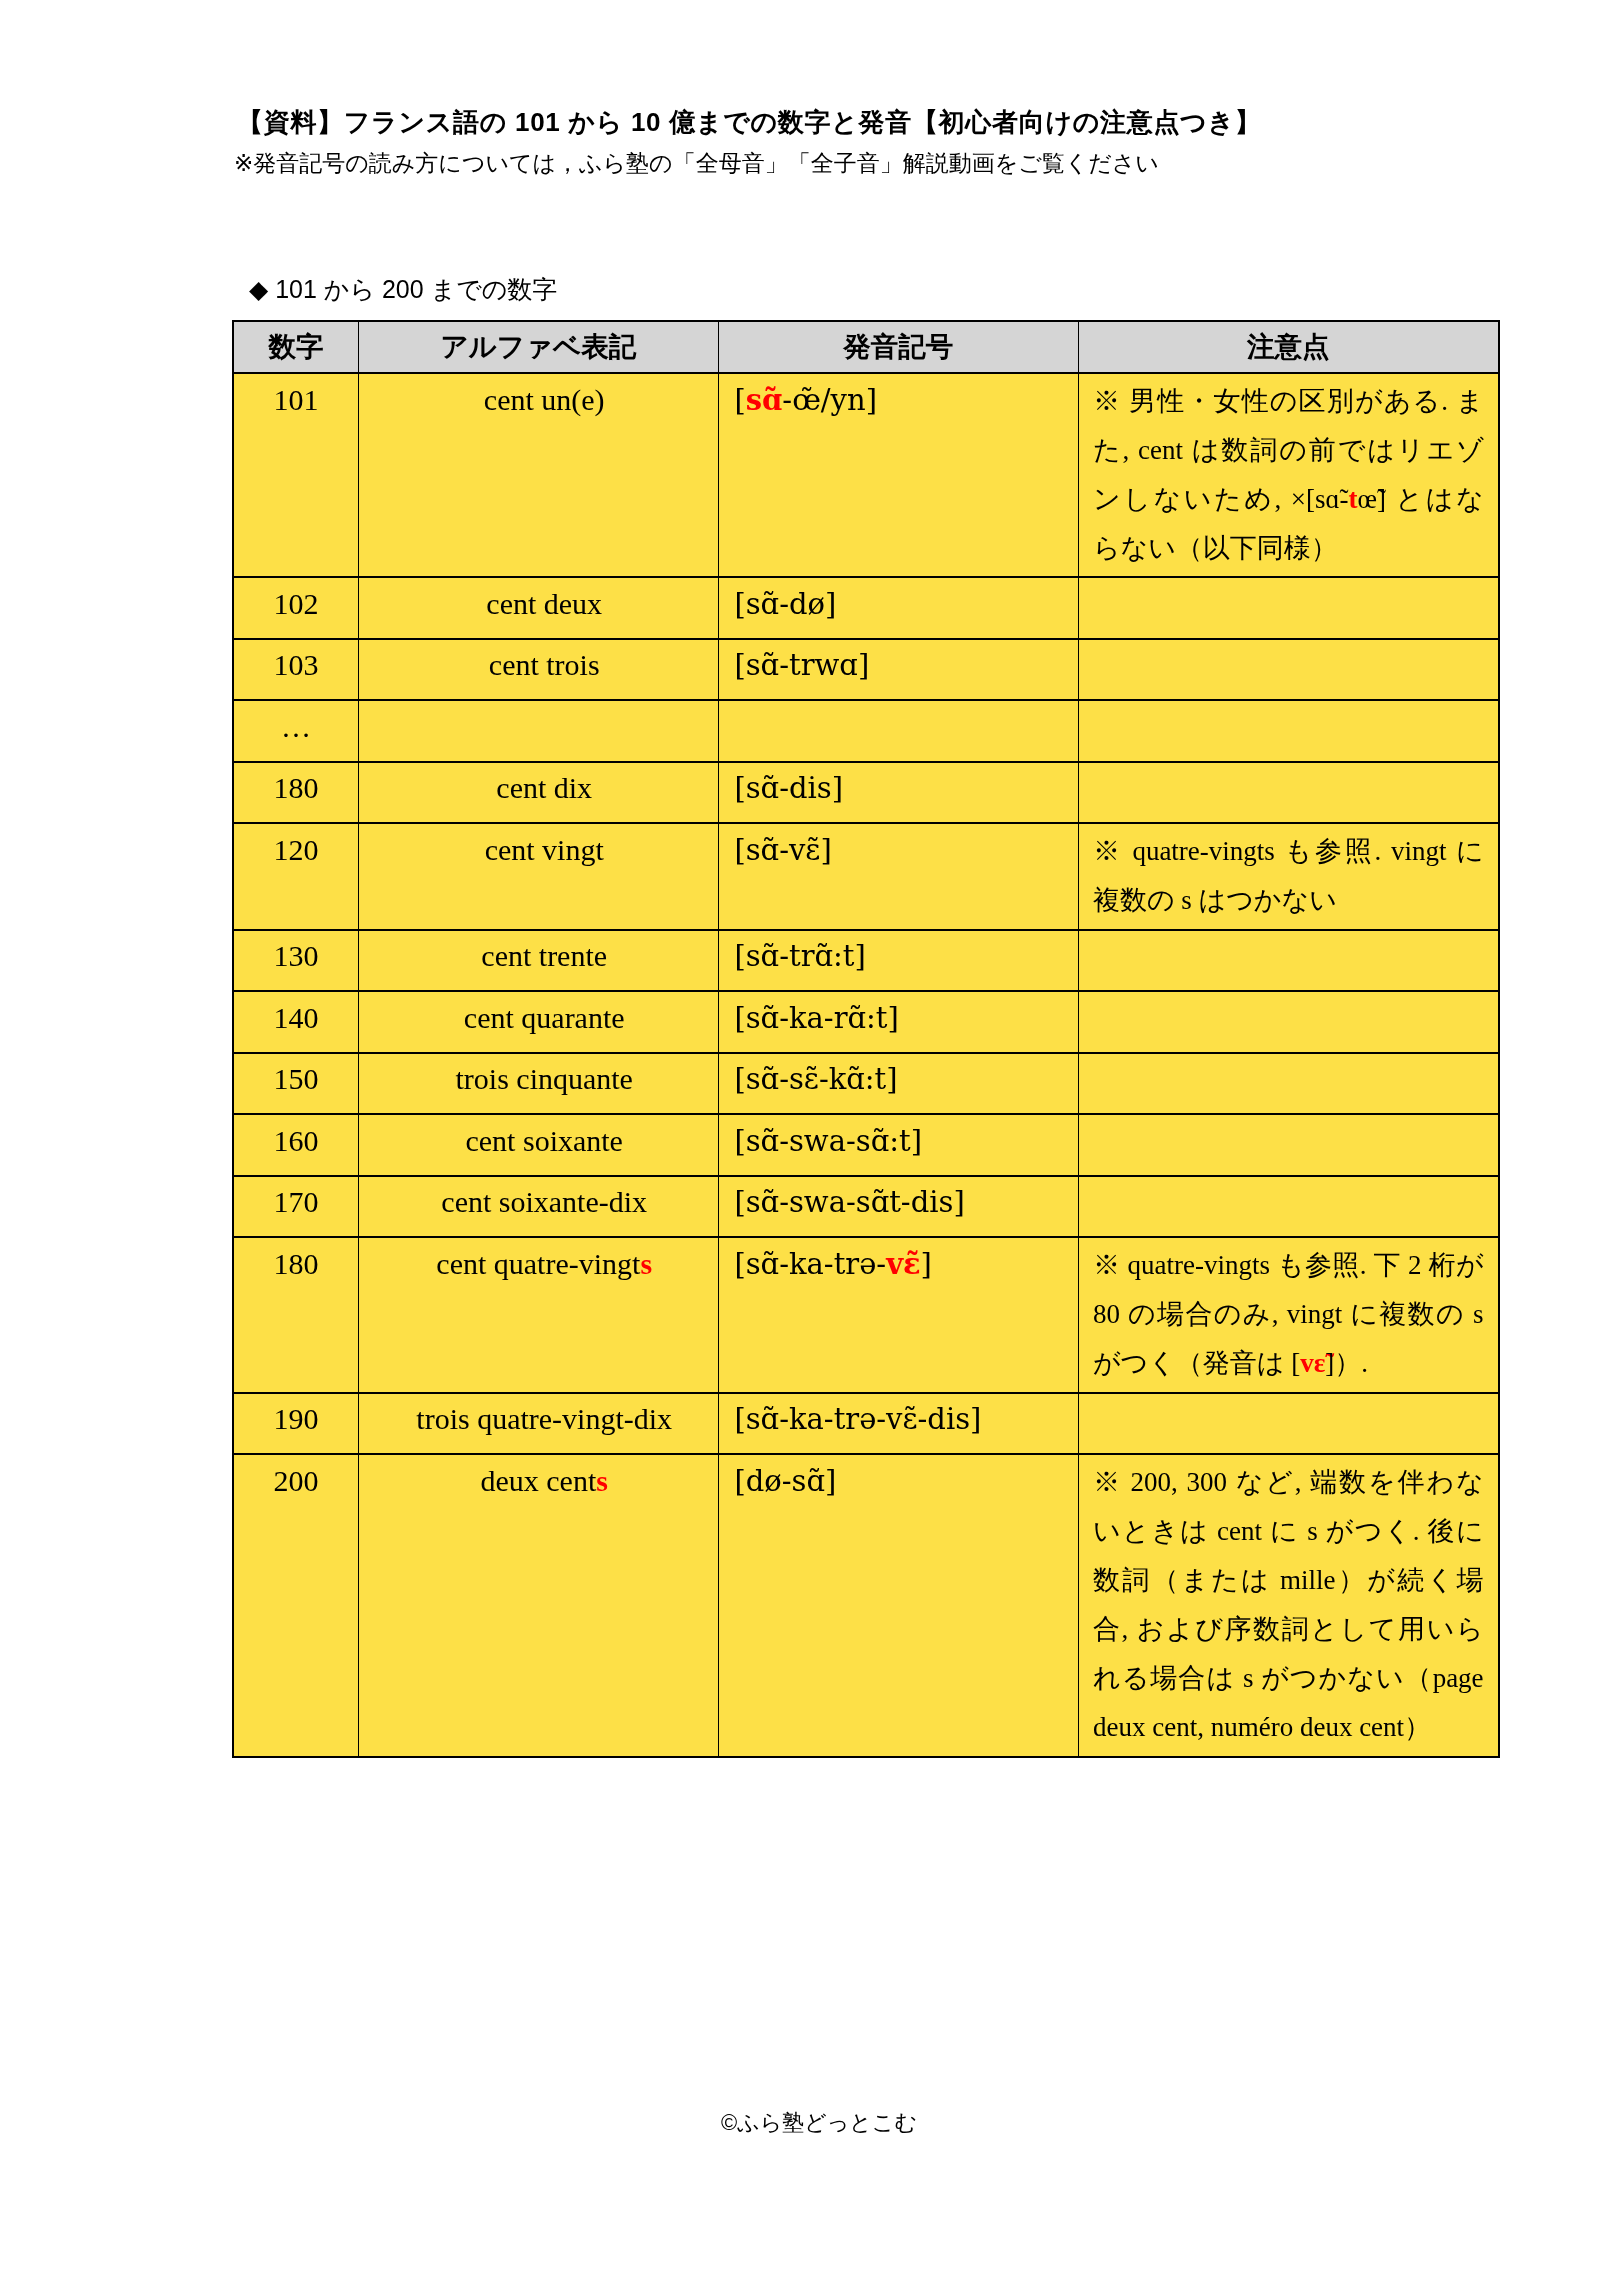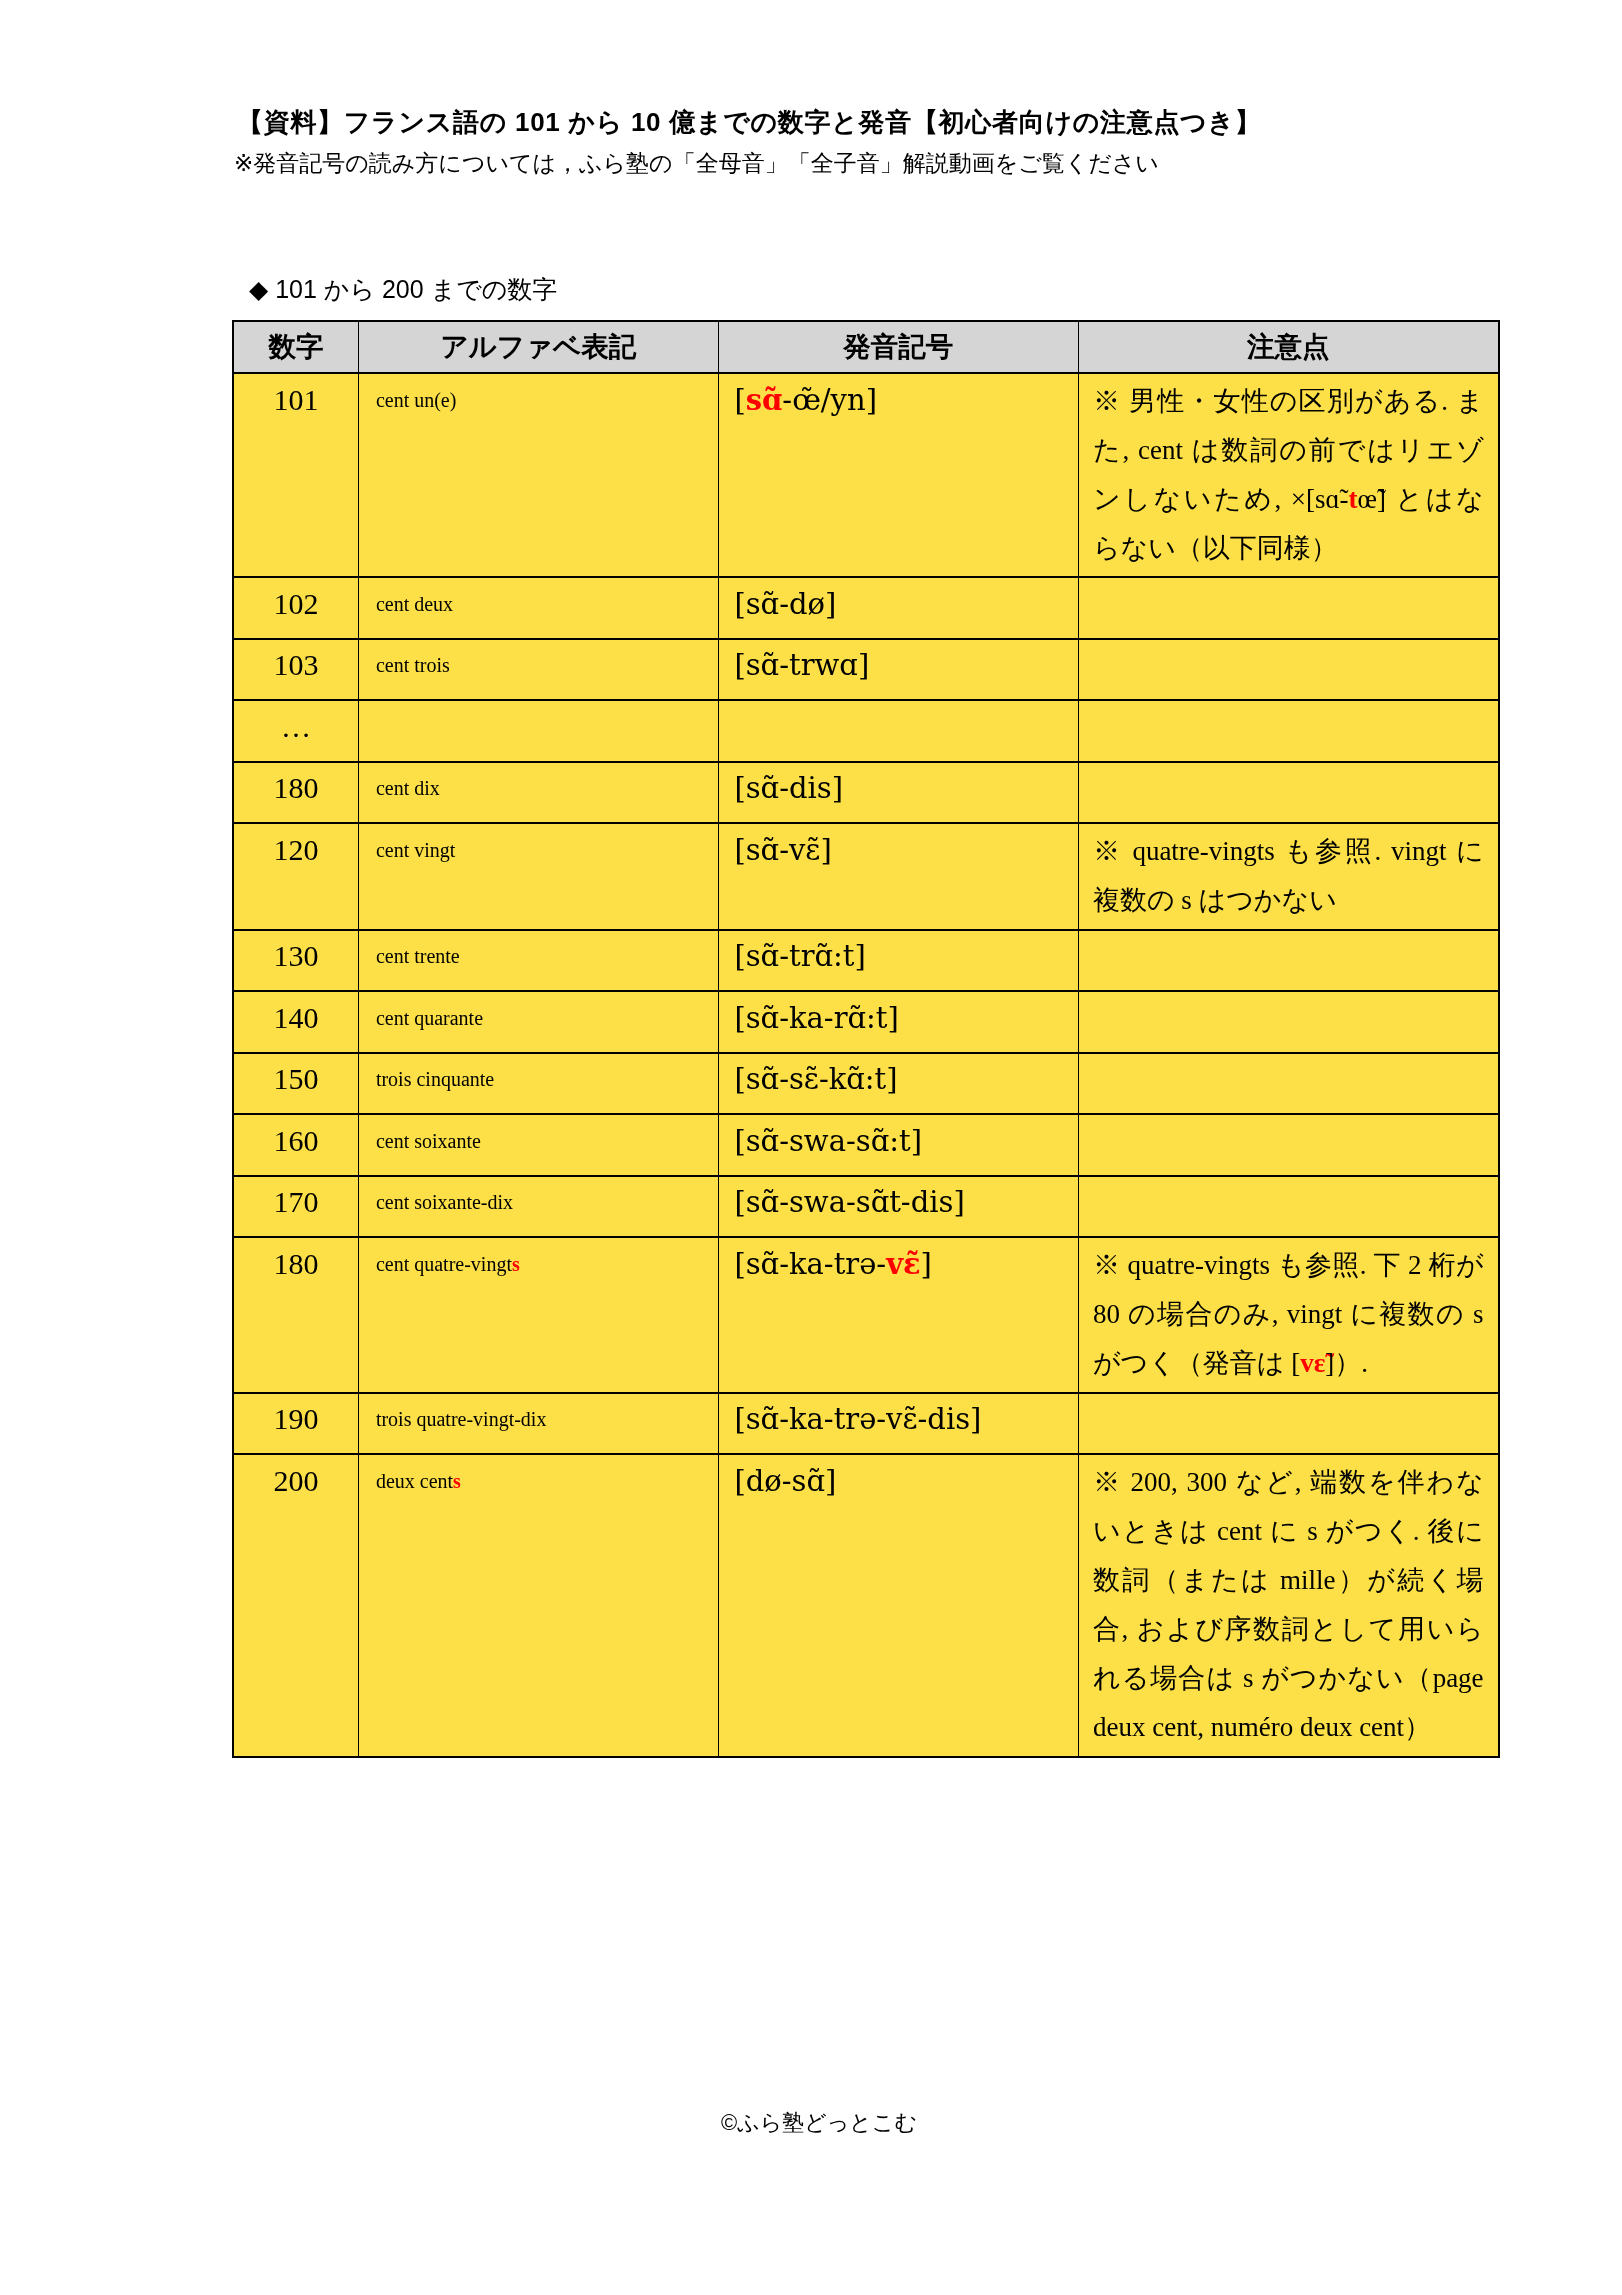--- a/index.html
+++ b/index.html
@@ -54,21 +54,21 @@
     vertical-align:top;height:52px;background:#fde047;
   }
   td.c-num{
     text-align:center;padding-top:6.5px;
     font-family:"Liberation Serif","DejaVu Serif",serif;
     font-size:30px;line-height:38px;
   }
   td.c-alpha{
     padding:6.5px 5.2px 0 17px;
     font-family:"Liberation Serif","DejaVu Serif",serif;
-    font-size:20px;line-height:38px;
+    font-size:30px;line-height:38px;text-align:center;
   }
   td.c-pron{
     padding:6.5px 5.2px 0 15.7px;
     font-family:"DejaVu Serif","Liberation Serif",serif;
     font-size:29px;line-height:38px;margin-top:24px;
   }
   td.c-note{
     padding:2.6px 14.4px 3.9px 14.4px;
     font-family:"Liberation Serif","DejaVu Serif",serif;
     font-size:27px;line-height:49px;

